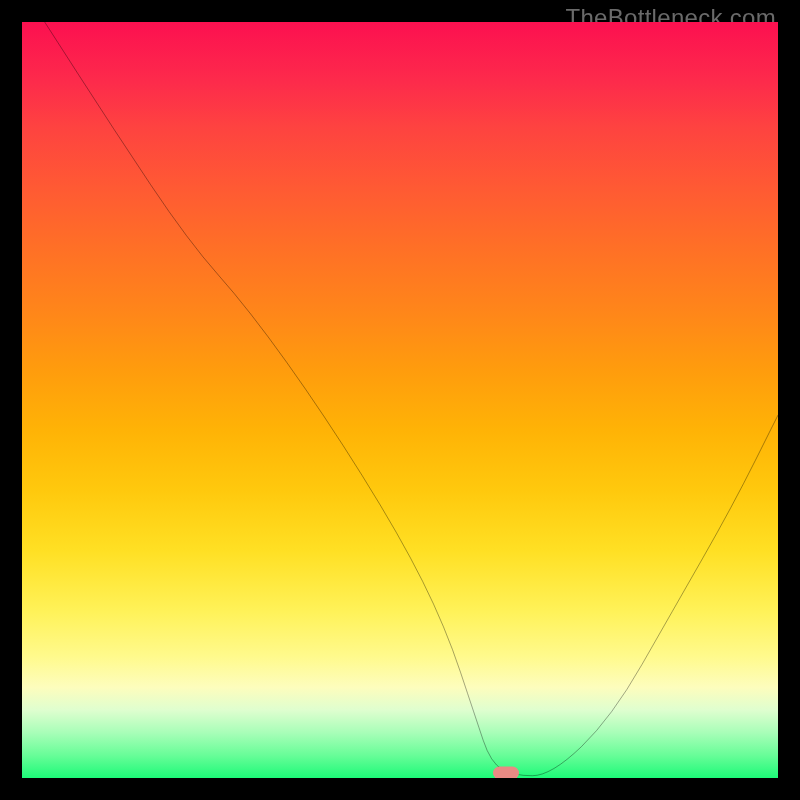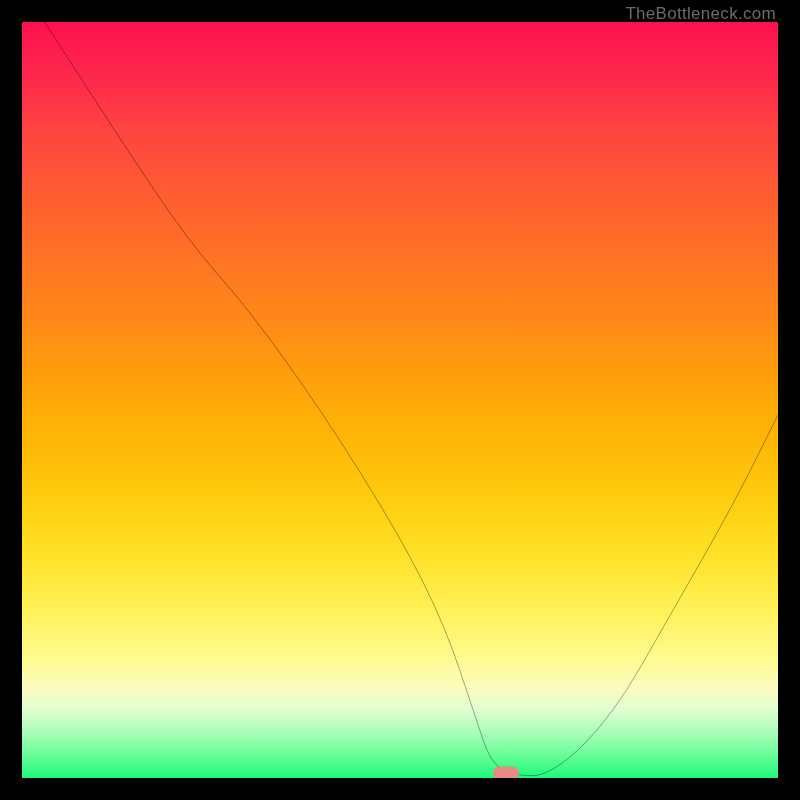--- a/index.html
+++ b/index.html
@@ -14,21 +14,21 @@
     position: relative;
     width: 800px;
     height: 800px;
     background: #000;
   }
   .watermark {
     position: absolute;
     top: 4px;
     right: 24px;
     font-family: Arial, Helvetica, sans-serif;
-    font-size: 17px;
+    font-size: 24px;
     font-weight: 500;
     color: #6a6a6a;
     letter-spacing: 0.3px;
   }
   .plot {
     position: absolute;
     left: 22px;
     right: 22px;
     top: 22px;
     bottom: 22px;

